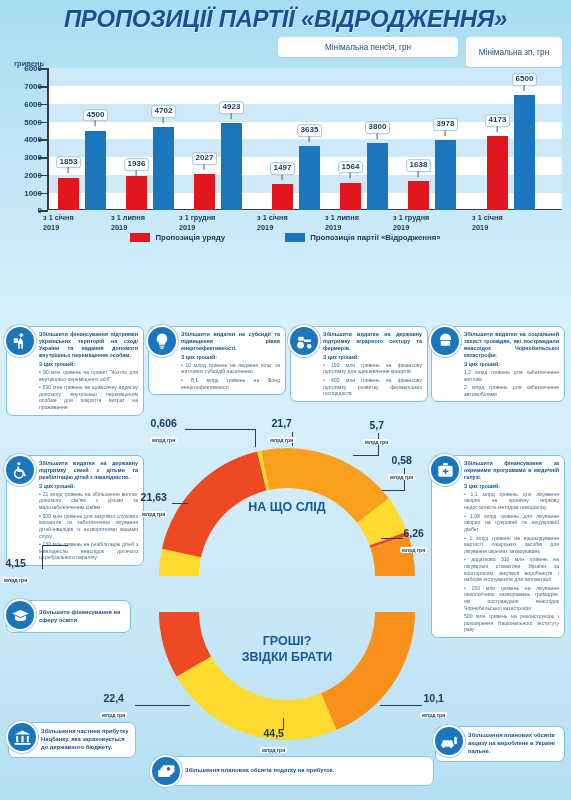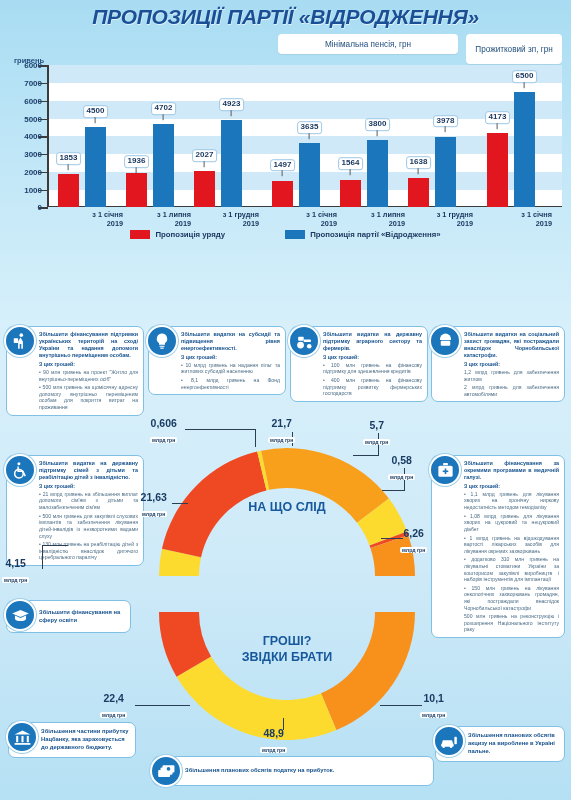--- a/index.html
+++ b/index.html
@@ -10,21 +10,21 @@
     overflow:hidden; position:relative;
   }
 
   
   .title-wrap{ padding:6px 8px 2px; text-align:center; }
   .title-line{
     font-weight:bold; font-style:italic; color:#1a4f96;
     letter-spacing:-0.3px; line-height:1.06;
     text-shadow:0.5px 0.5px 0 #ffffff99;
   }
-  .t1{ font-size:21px;text-align:center; }
+  .t1{ font-size:24px;text-align:center; }
   .t2{ font-size:21.5px; }
 
   
   .chart-zone{ position:relative; height:215px; margin-top:4px; }
   .cat-head{
     position:absolute; top:0; background:#fff; border-radius:4px;
     font-size:8.2px; color:#24507f; text-align:center;
     display:flex; align-items:center; justify-content:center;
     padding:3px 2px; line-height:1.15; box-shadow:0 1px 1px #0001;
   }
@@ -54,21 +54,21 @@
     position:absolute; background:#fff; border:1px solid #9cc8e6; border-radius:3px;
     font-size:8px; font-weight:bold; color:#17365d; padding:1px 3px;
     transform:translate(-50%,-100%); white-space:nowrap; line-height:1.1;
   }
   .cal:after{
     content:""; position:absolute; left:50%; top:100%; width:1px; height:6px;
     background:#5a5a5a; transform:translateX(-50%);
   }
   .xlab{
     position:absolute; top:176px; font-size:7.3px; color:#17365d; font-weight:bold;
-    text-align:right; line-height:1.25; width:80px;
+    text-align:left; line-height:1.25; width:80px;
   }
   .legend{ position:absolute; top:196px; left:0; width:100%; display:flex; justify-content:center; gap:60px; }
   .lg{ display:flex; align-items:center; gap:5px; font-size:7.8px; font-weight:bold; color:#17365d; }
   .sw{ width:20px; height:9px; }
   .sw.red{ background:#e2161f; } .sw.blue{ background:#1b76bc; }
 
   
   .card{
     position:absolute; background:#fff; border:1px solid #7fc0e4; border-radius:7px;
     padding:4px 5px 4px 32px;
@@ -103,21 +103,21 @@
 </style>
 </head>
 <body>
 
 <div class="title-wrap">
   <div class="title-line t1">ПРОПОЗИЦІЇ ПАРТІЇ «ВІДРОДЖЕННЯ»</div>
 </div>
 
 <div class="chart-zone">
   <div class="cat-head ch2">Мінімальна пенсія, грн</div>
-  <div class="cat-head ch3">Прожитковий зп, грн</div>
+  <div class="cat-head ch3">Мінімальна зп, грн</div>
   <div class="ylabel">гривень</div>
 
   <div class="plot">
     <div id="bands">
         <div class="band" style="bottom: 0px; height: 17.75px;"></div>
         <div class="band alt" style="bottom: 17.75px; height: 17.75px;"></div>
         <div class="band" style="bottom: 35.5px; height: 17.75px;"></div>
         <div class="band alt" style="bottom: 53.25px; height: 17.75px;"></div>
         <div class="band" style="bottom: 71px; height: 17.75px;"></div>
         <div class="band alt" style="bottom: 88.75px; height: 17.75px;"></div>
@@ -414,17 +414,17 @@
     <div class="lead" style="left: 382px; top: 490px; width: 23px; height: 1.1px;"></div>
     <div class="vlab" style="left: 400px; top: 528px;"><span class="vnum">6,26</span><span class="vunit">млрд грн</span></div>
     <div class="lead" style="left: 381px; top: 538px; width: 22px; height: 1.1px;"></div>
     <div class="vlab" style="left: 140px; top: 492px;"><span class="vnum">21,63</span><span class="vunit">млрд грн</span></div>
     <div class="lead" style="left: 172px; top: 503px; width: 16px; height: 1.1px;"></div>
     <div class="vlab" style="left: 2px; top: 558px;"><span class="vnum">4,15</span><span class="vunit">млрд грн</span></div>
     <div class="lead" style="left: 42px; top: 545px; width: 1.1px; height: 24px;"></div>
     <div class="lead" style="left: 42px; top: 545px; width: 26px; height: 1.1px;"></div>
     <div class="vlab" style="left: 100px; top: 693px;"><span class="vnum">22,4</span><span class="vunit">млрд грн</span></div>
     <div class="lead" style="left: 135px; top: 705px; width: 55px; height: 1.1px;"></div>
-    <div class="vlab" style="left: 260px; top: 728px;"><span class="vnum">48,9</span><span class="vunit">млрд грн</span></div>
+    <div class="vlab" style="left: 260px; top: 728px;"><span class="vnum">44,5</span><span class="vunit">млрд грн</span></div>
     <div class="lead" style="left: 283px; top: 718px; width: 1.1px; height: 12px;"></div>
     <div class="vlab" style="left: 420px; top: 693px;"><span class="vnum">10,1</span><span class="vunit">млрд грн</span></div>
     <div class="lead" style="left: 380px; top: 705px; width: 42px; height: 1.1px;"></div>
   </div>
 
 </body></html>

